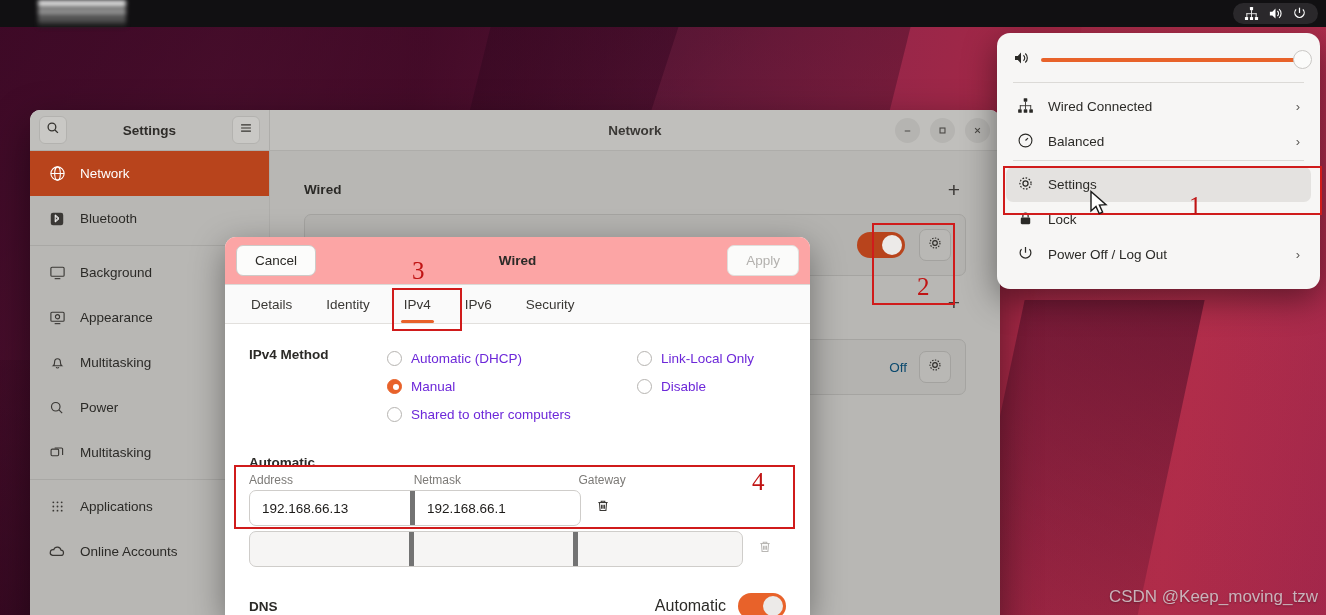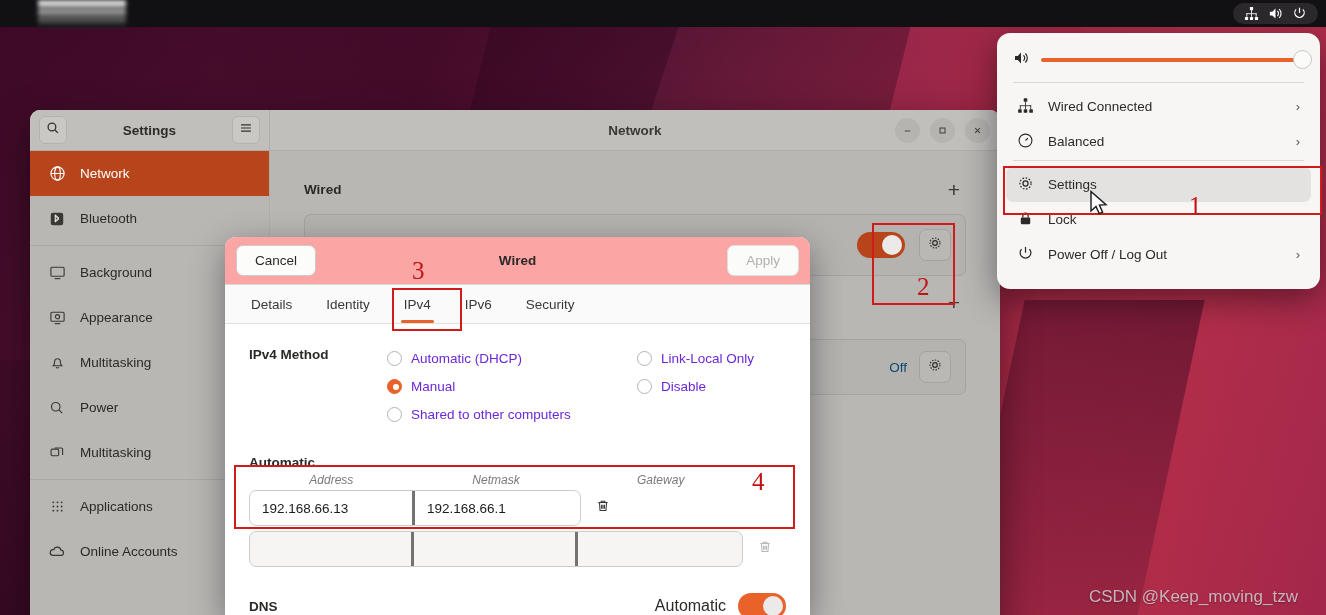--- a/index.html
+++ b/index.html
@@ -192,30 +192,30 @@
   .rdot.sel{ background:#e8622a; border-color:#e8622a; }
   .rdot.sel::after{
     content:""; position:absolute; left:4.5px; top:4.5px; width:6px; height:6px;
     border-radius:50%; background:#fff;
   }
   #addresses-label{
     margin-top:27px; font-size:13.5px; font-weight:bold; color:#2b2a27;
   }
   #addr-table{ margin-top:3px; }
   #addr-head{ display:flex; }
-  #addr-head div{ text-align:center; font-size:12px; color:#7c7a77; padding-bottom:3px;font-style:italic; }
+  #addr-head div{ text-align:left; font-size:12px; color:#7c7a77; padding-bottom:3px; }
   .col-a{ width:165px; } .col-b{ width:165px; } .col-c{ width:165px; } .col-d{ width:43px; }
   .addr-row{ display:flex; align-items:stretch; }
   .addr-inputs{
     display:flex; border:1px solid #cfcdca; border-radius:7px; overflow:hidden; background:#fff;
   }
   .addr-inputs.empty{ background:#f6f5f4; }
   .addr-cell{
     width:165px; height:34px; display:flex; align-items:center; padding:0 12px;
-    font-size:13.5px; color:#1d1b19; border-right:3px solid #737373;
+    font-size:13.5px; color:#1d1b19; border-right:5px solid #737373;
   }
   .addr-cell:last-child{ border-right:none; }
   .trash{
     width:43px; display:flex; align-items:center; justify-content:center;
   }
   .addr-gap{ height:5px; }
   #dns-row{
     margin-top:26px; display:flex; align-items:center; justify-content:space-between;
   }
   #dns-label{ font-size:13.5px; font-weight:bold; color:#2b2a27; }
@@ -258,21 +258,21 @@
   #anno-box-1{ left:1003px; top:166px; width:319px; height:49px; }
   #anno-num-1{ left:1189px; top:192px; }
   #anno-box-2{ left:872px; top:223px; width:83px; height:82px; }
   #anno-num-2{ left:917px; top:273px; }
   #anno-box-3{ left:392px; top:288px; width:70px; height:43px; }
   #anno-num-3{ left:412px; top:257px; }
   #anno-box-4{ left:234px; top:465px; width:561px; height:64px; }
   #anno-num-4{ left:752px; top:468px; }
 
   #watermark{
-    position:absolute; right:28px; bottom:8px; z-index:58;
+    position:absolute; right:8px; bottom:8px; z-index:58;
     color:#cfc6ca; font-size:17px; opacity:.88;
     text-shadow:0 1px 2px rgba(0,0,0,.35);
   }
 </style>
 </head>
 <body>
 
 <div id="desktop">
   <div class="wp-shard s1"></div>
   <div class="wp-shard s2"></div>

